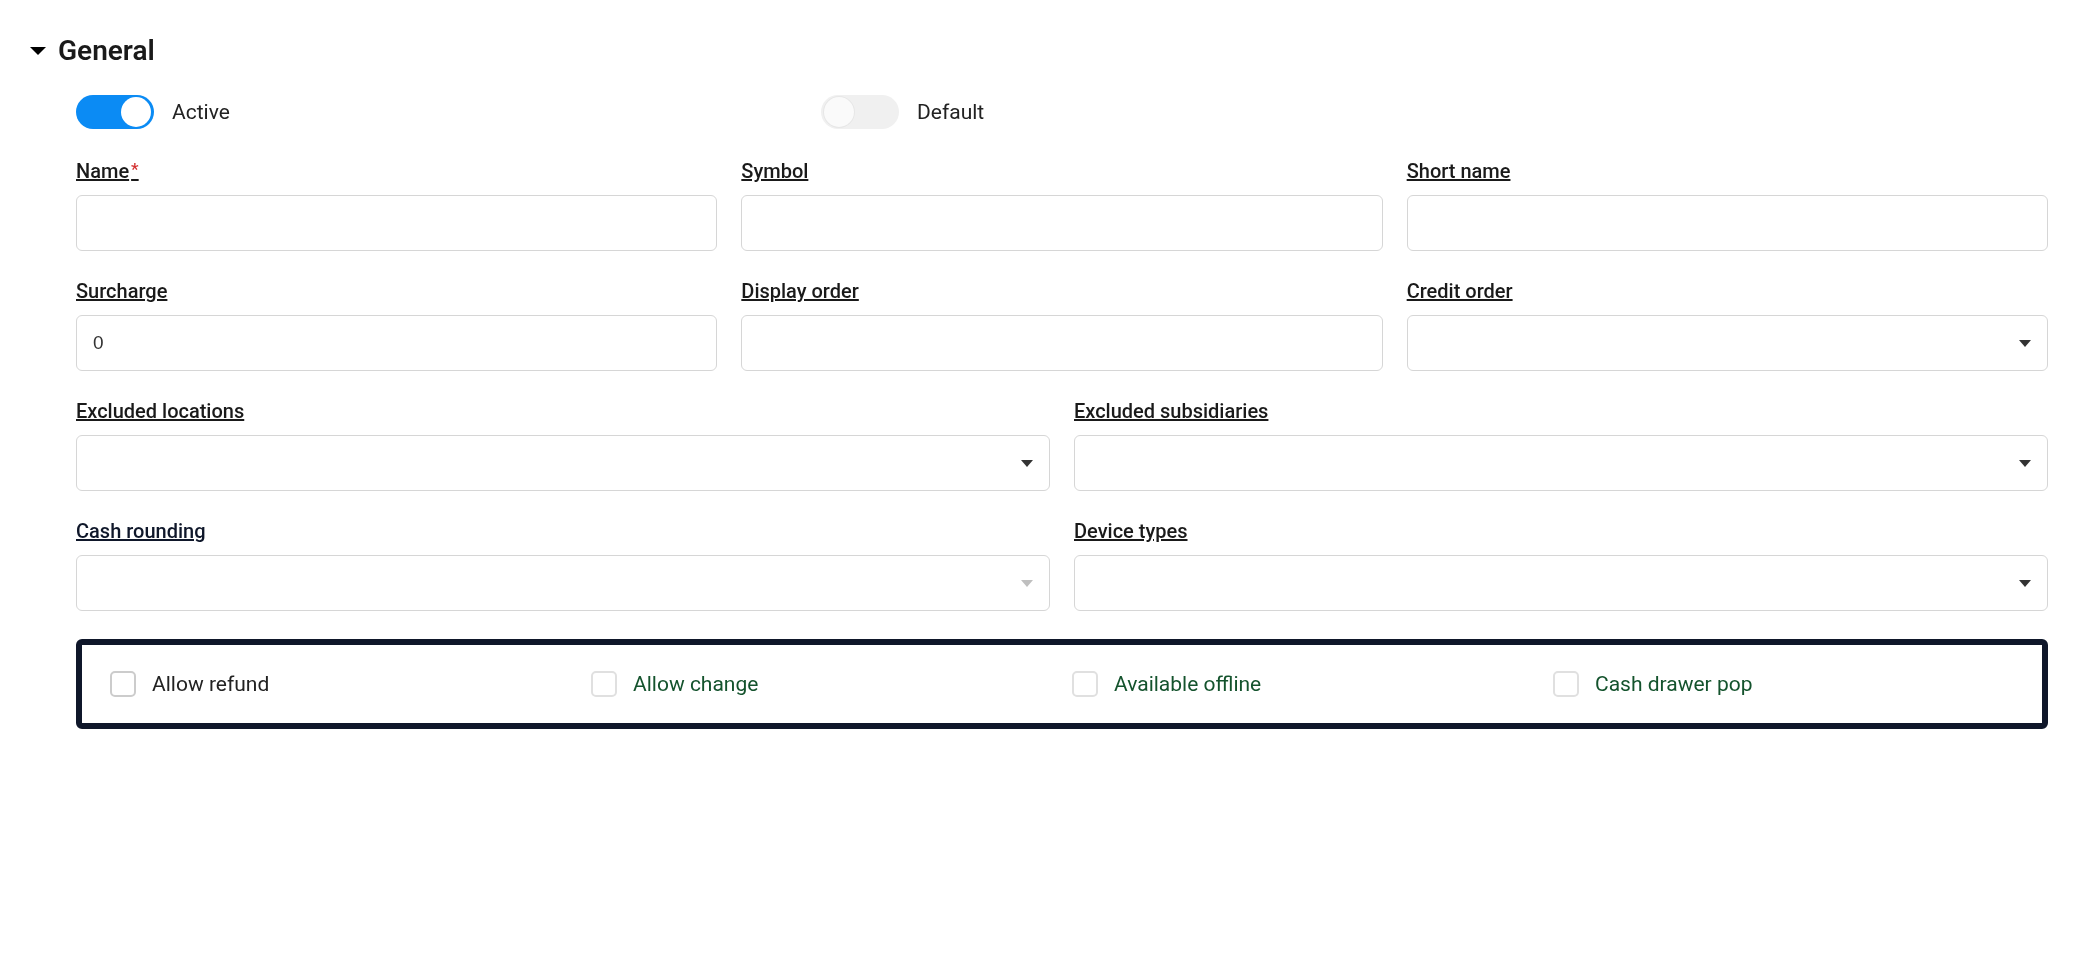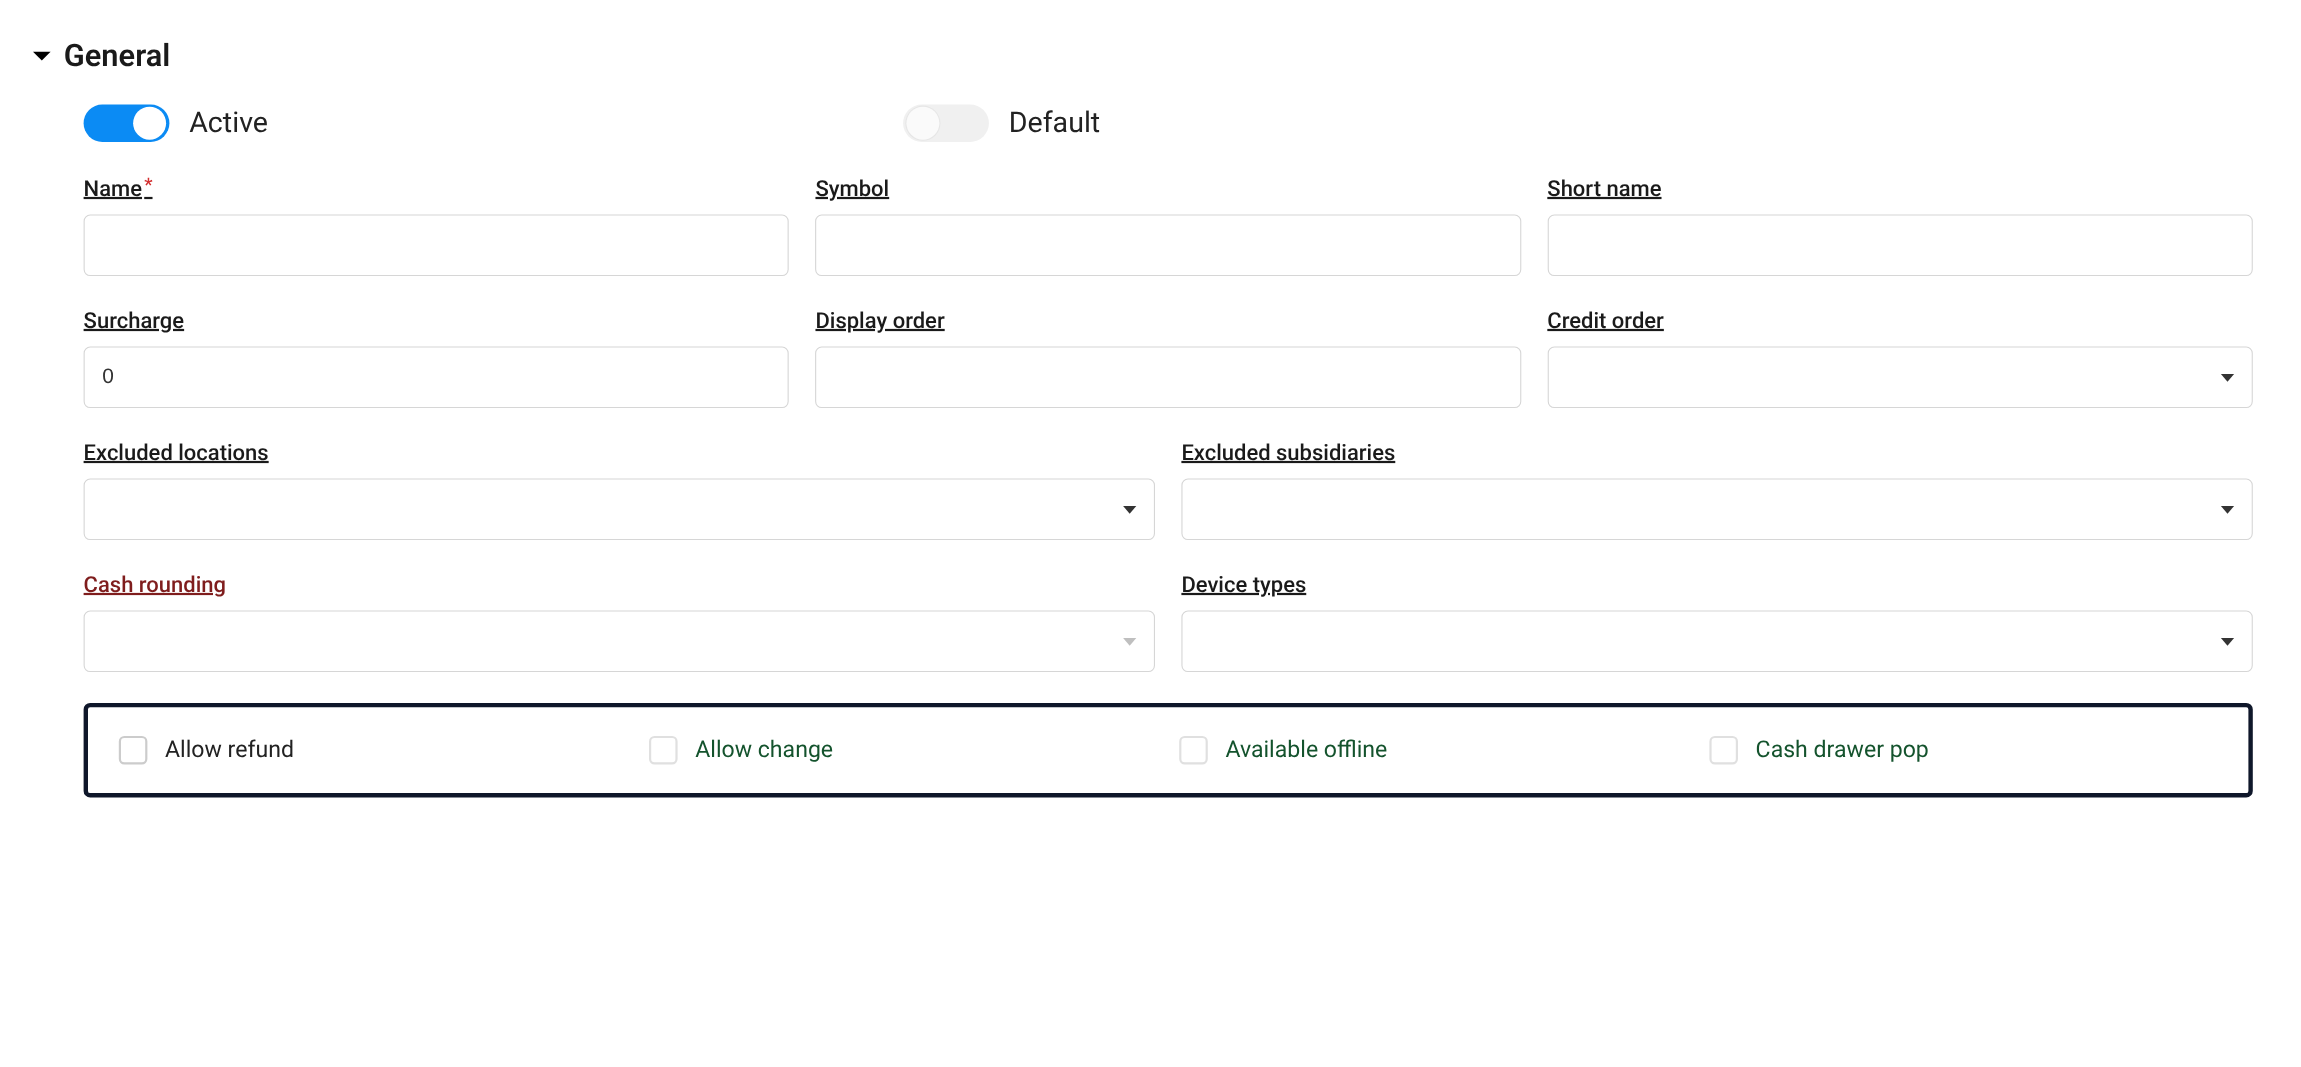--- a/index.html
+++ b/index.html
@@ -78,39 +78,39 @@
     background: #fafafa;
     box-shadow: 0 0 0 1px rgba(0,0,0,0.04);
   }
   .toggle.on .knob {
     right: 3px;
   }
   .toggle.off .knob {
     left: 3px;
   }
   .toggle-label {
-    font-size: 26px;
+    font-size: 21px;
     color: #222;
   }
   .field {
     flex: 1;
     min-width: 0;
   }
   .field.half {
     flex: 1;
   }
   .label {
     font-size: 20px;
     font-weight: 500;
     margin-bottom: 12px;
     color: #1a1a1a;
     text-decoration: underline;
   }
   .label.disabled {
-    color: #7f1d1d;
+    color: #0f172a;
   }
   .label .req {
     color: #d32f2f;
     font-size: 17px;
     vertical-align: top;
     margin-left: 2px;
   }
   .input, .select {
     width: 100%;
     height: 56px;
@@ -136,21 +136,21 @@
     width: 0;
     height: 0;
     border-left: 6px solid transparent;
     border-right: 6px solid transparent;
     border-top: 7px solid #333;
   }
   .select.disabled .sel-caret {
     border-top-color: #bfbfbf;
   }
   .checkbox-panel {
-    border: 4px solid #0f172a;
+    border: 6px solid #0f172a;
     border-radius: 6px;
     padding: 26px 28px;
     display: flex;
     gap: 20px;
     margin-bottom: 20px;
     margin-top: 10px;
   }
   .checkbox-item {
     display: flex;
     align-items: center;

